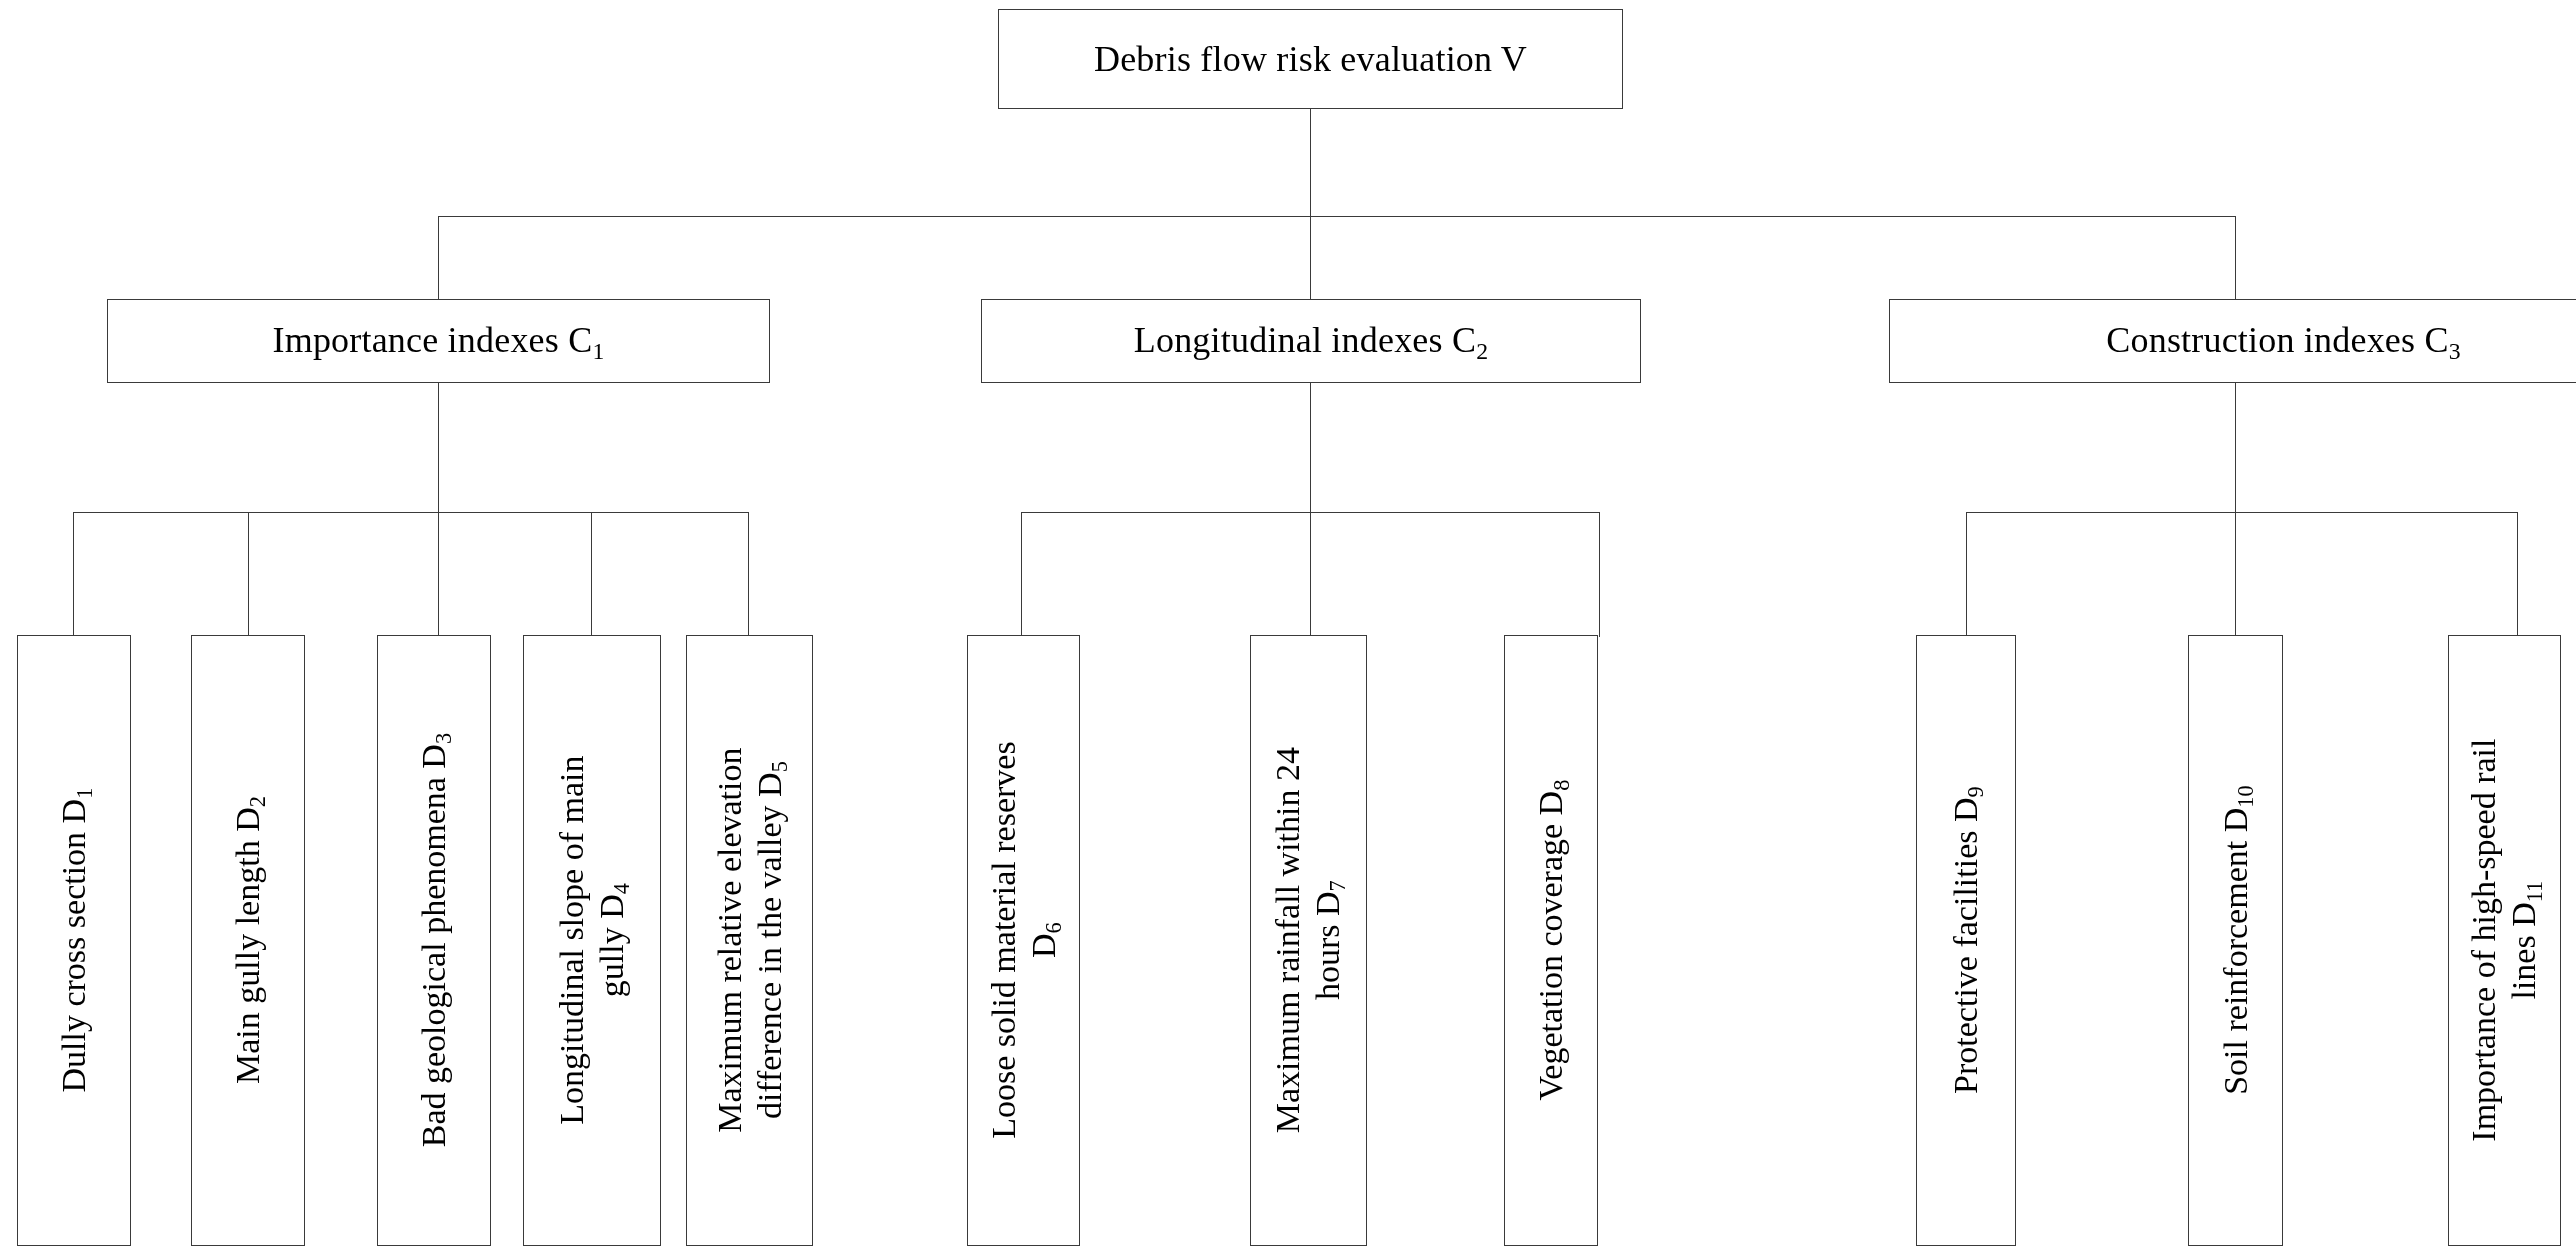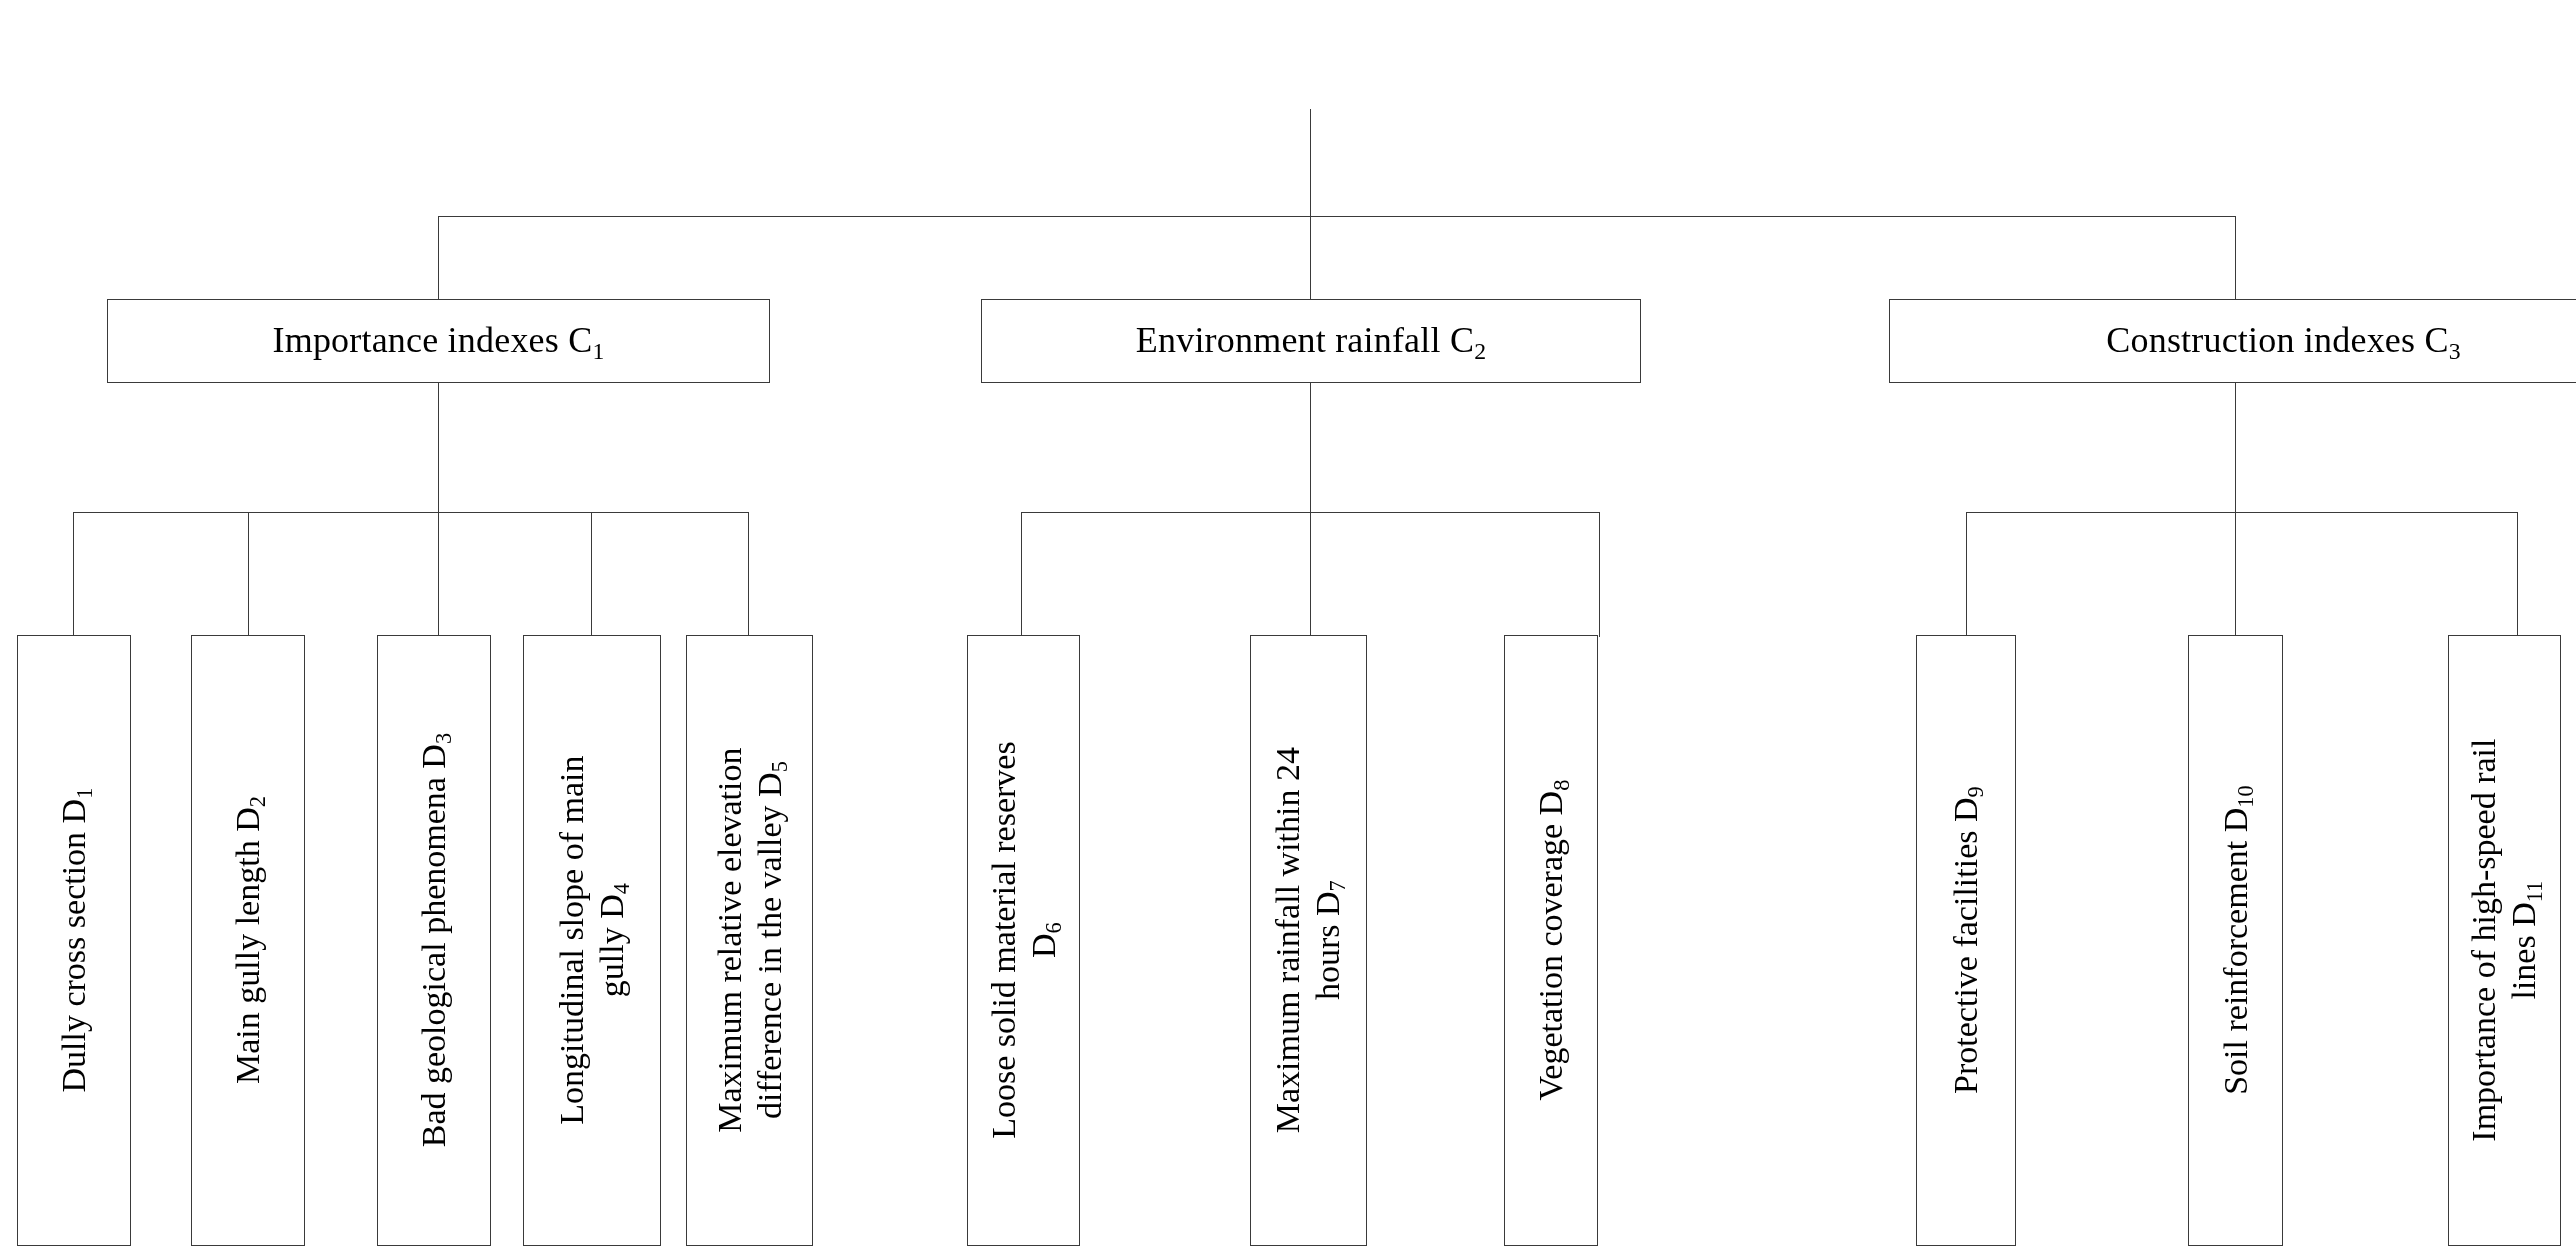--- a/index.html
+++ b/index.html
@@ -74,35 +74,38 @@
     position: absolute;
     width: 0;
     border-left: 1.6px solid #3a3a3a;
   }
 </style>
 </head>
 <body>
 
 <div id="canvas">
 
+  <div class="node node-root" style="left:998px; top:9.4px; width:625px; height:100px;">
+    <span>Debris flow risk evaluation V</span>
+  </div>
 
   <div class="vline" style="left:1310px; top:109px; height:107px;"></div>
 
   <div class="hline" style="left:438px; top:216px; width:1797px;"></div>
 
   <div class="vline" style="left:438px;  top:216px; height:83px;"></div>
   <div class="vline" style="left:1310px; top:216px; height:83px;"></div>
   <div class="vline" style="left:2235px; top:216px; height:83px;"></div>
 
   <div class="node node-branch" style="left:107px; top:299px; width:663px; height:84px;">
     <span><span>Importance indexes C</span><sub>1</sub></span>
   </div>
 
   <div class="node node-branch" style="left:981px; top:299px; width:660px; height:84px;">
-    <span><span>Environment rainfall C</span><sub>2</sub></span>
+    <span><span>Longitudinal indexes C</span><sub>2</sub></span>
   </div>
 
   <div class="node node-branch" style="left:1889px; top:299px; width:789px; height:84px;">
     <span><span>Construction indexes C</span><sub>3</sub></span>
   </div>
 
   <div class="vline" style="left:438px; top:383px; height:130px;"></div>
   <div class="hline" style="left:73px; top:512px; width:676px;"></div>
   <div class="vline" style="left:73px;  top:512px; height:125px;"></div>
   <div class="vline" style="left:248px; top:512px; height:125px;"></div>

